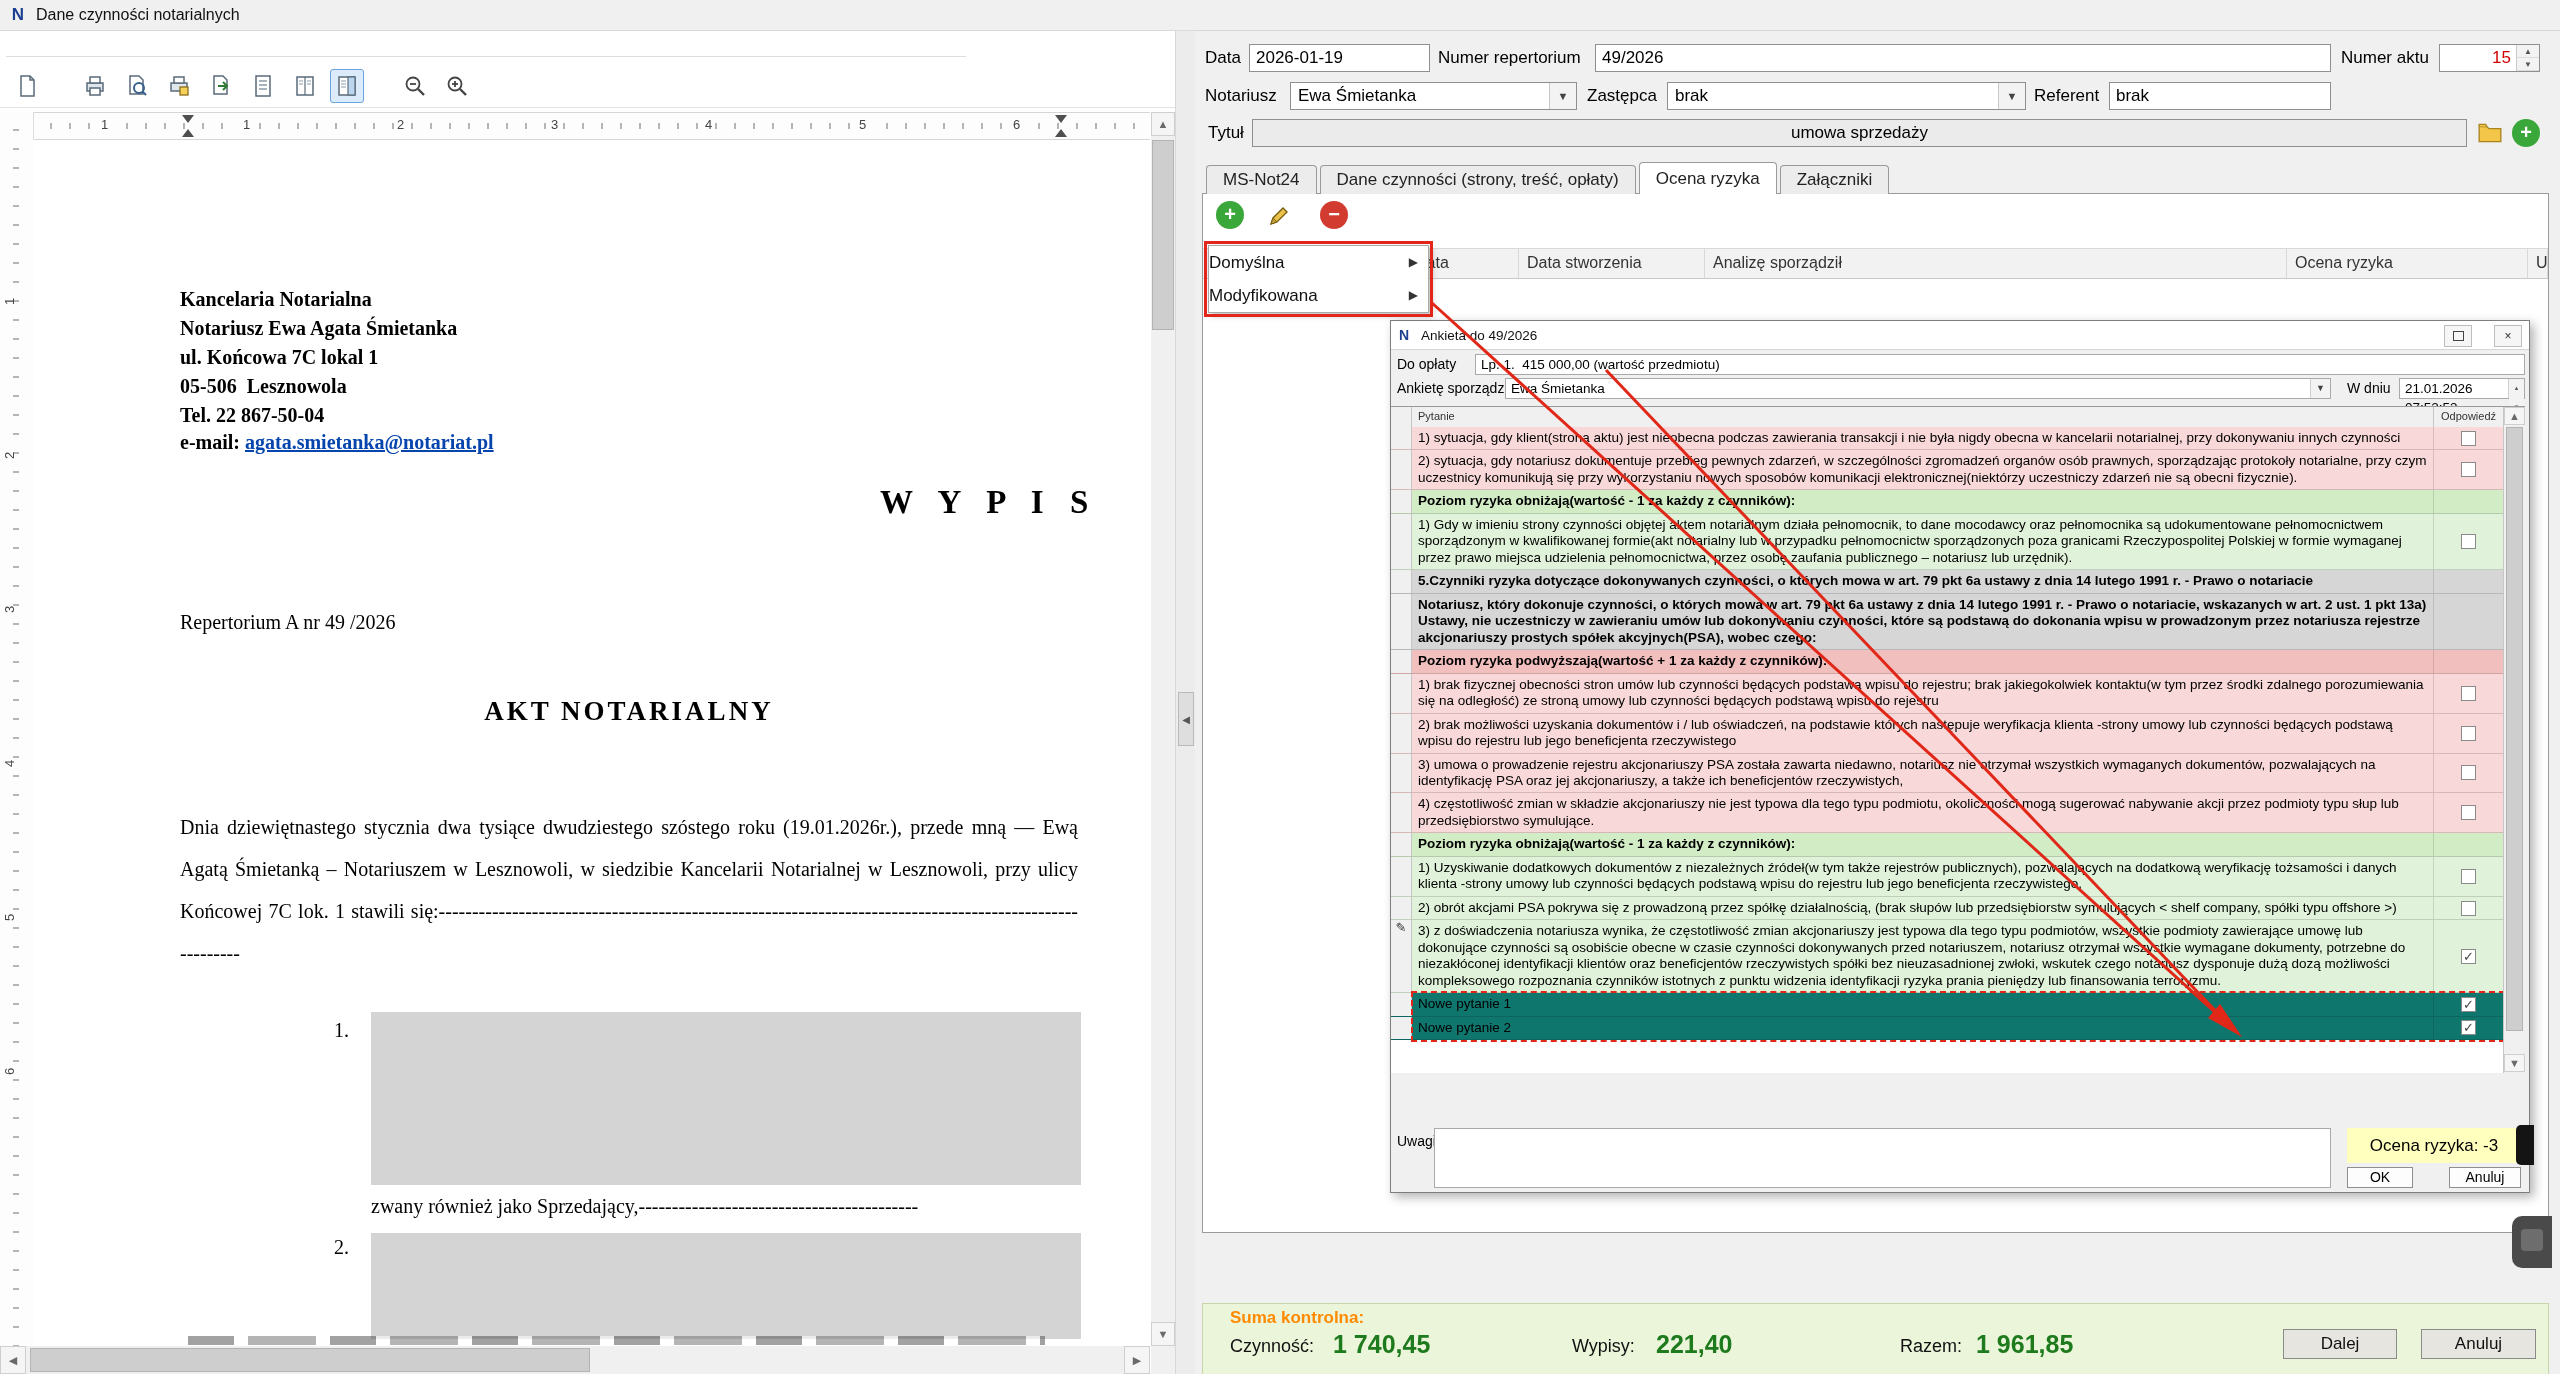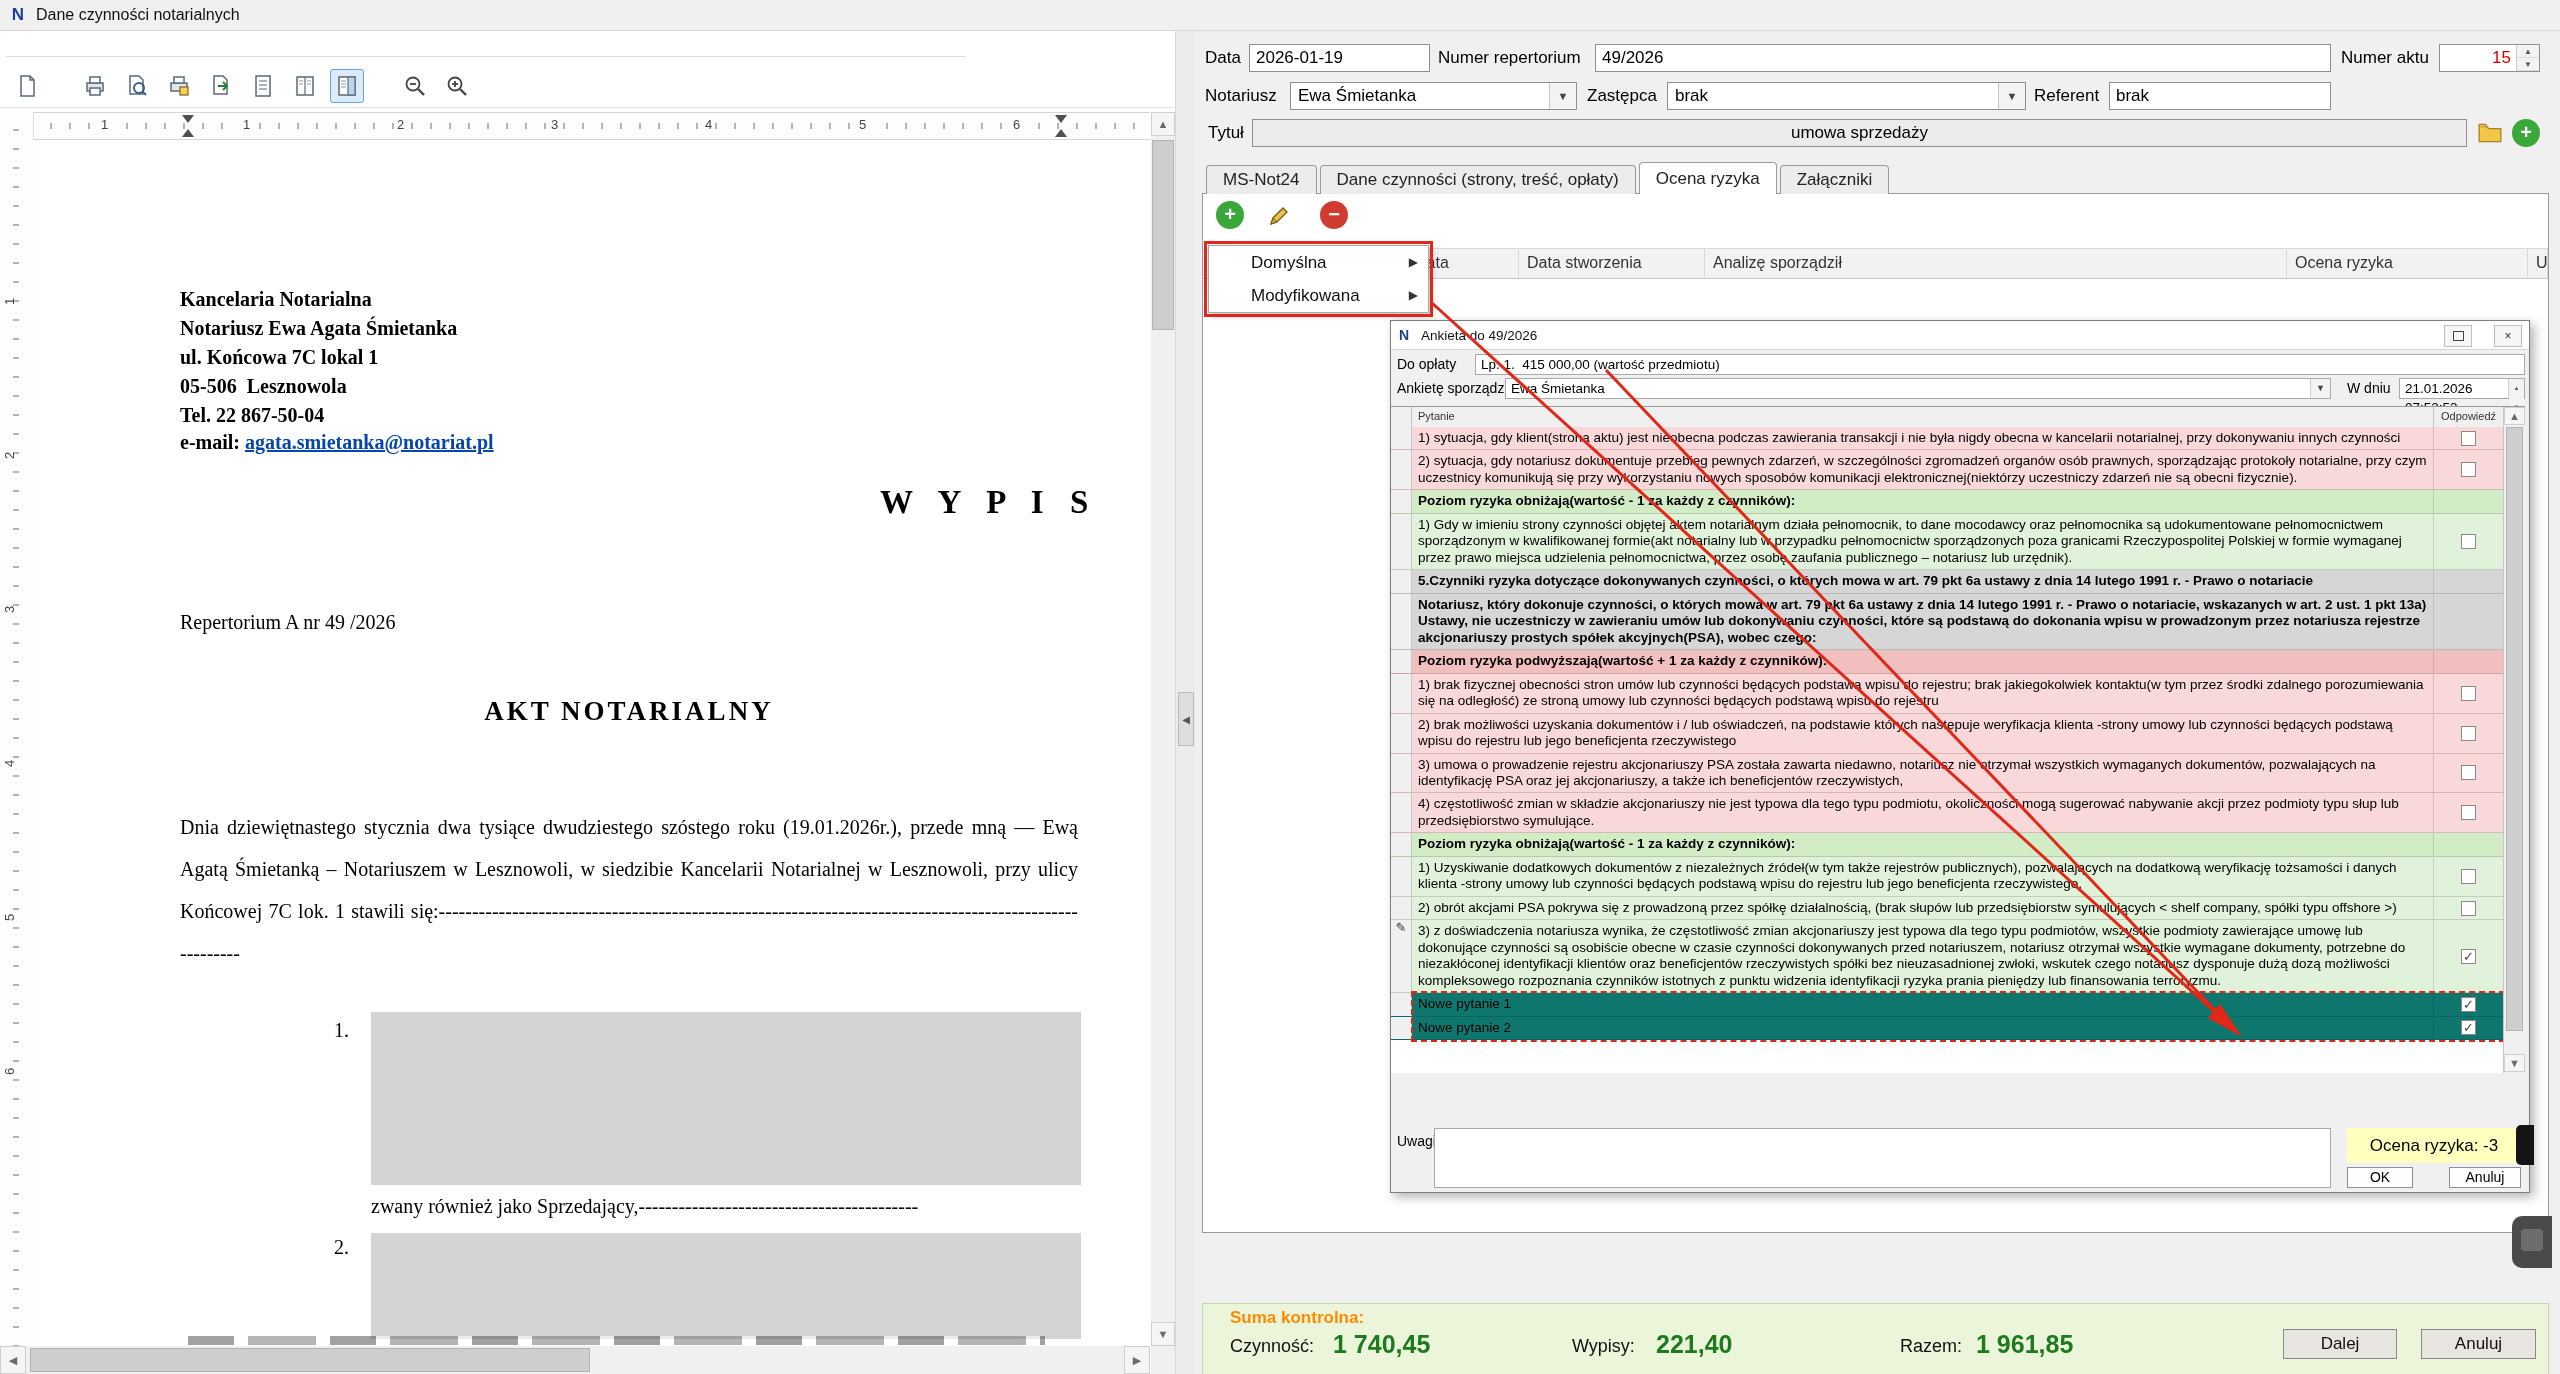--- a/index.html
+++ b/index.html
@@ -55,21 +55,21 @@
   .roundbtn{position:absolute;width:28px;height:28px;border-radius:50%;color:#fff;font-size:20px;line-height:26px;text-align:center;font-weight:bold;box-sizing:border-box}
   
   .tabstrip{position:absolute;left:1206px;top:163px;height:31px;display:flex;align-items:flex-end;z-index:3}
   .tab{height:28px;line-height:28px;padding:0 16px;font-size:17px;background:#ececec;border:1px solid #9a9a9a;border-bottom:none;border-radius:4px 4px 0 0;margin-right:3px;color:#222}
   .tab.active{background:#fff;height:31px;line-height:31px;position:relative;z-index:4}
   .content{position:absolute;left:1202px;top:193px;width:1347px;height:1040px;background:#fff;border:1px solid #9a9a9a;box-sizing:border-box}
   .ghead{position:absolute;left:1203px;top:248px;width:1345px;height:29px;background:#f2f2f2;border-top:1px solid #d8d8d8;border-bottom:1px solid #c9c9c9;display:flex;font-size:16px;color:#333;z-index:2}
   .gcol{border-right:1px solid #d8d8d8;line-height:27px;padding-left:8px;white-space:nowrap;overflow:hidden;box-sizing:border-box}
   
   .ctxmenu{position:absolute;left:1208px;top:245px;width:219px;background:#fff;border:1px solid #a8a8a8;box-shadow:3px 3px 6px rgba(0,0,0,.25);outline:3px solid #e3261a;outline-offset:1px;z-index:40}
-  .cmi{height:33px;line-height:33px;padding-left:42px;font-size:17px;position:relative;color:#111}
+  .cmi{height:33px;line-height:33px;font-size:17px;position:relative;color:#111}
   .cmi .subarrow{position:absolute;right:10px;font-size:12px;color:#333}
   
   .dialog{position:absolute;left:1390px;top:320px;width:1140px;height:873px;background:#f0f0f0;border:1px solid #7e7e7e;box-shadow:4px 4px 10px rgba(0,0,0,.3);z-index:30;box-sizing:border-box}
   .dtitle{position:absolute;left:0;top:0;width:100%;height:28px;background:#fff;border-bottom:1px solid #d5d5d5;display:flex;align-items:center}
   .dtitle .dicon{width:16px;font-weight:bold;color:#1d3f8f;font-size:14px;margin-left:8px}
   .dtitle .dtext{font-size:13.5px;margin-left:6px;color:#111}
   .dwb{position:absolute;top:4px;width:26px;height:20px;border:1px solid #bdbdbd;background:#f6f6f6;display:flex;align-items:center;justify-content:center;color:#333;font-size:12px}
   .dlabel{position:absolute;font-size:14px;line-height:21px;white-space:nowrap}
   .dinput{position:absolute;height:21px;background:#fff;border:1px solid #a9a9a9;font-size:13.5px;padding:0 5px;box-sizing:border-box;font-family:"Liberation Sans",sans-serif}
   .dcombo{position:absolute;height:21px;background:#fff;border:1px solid #a9a9a9;font-size:13.5px;line-height:19px;padding:0 24px 0 5px;box-sizing:border-box}

